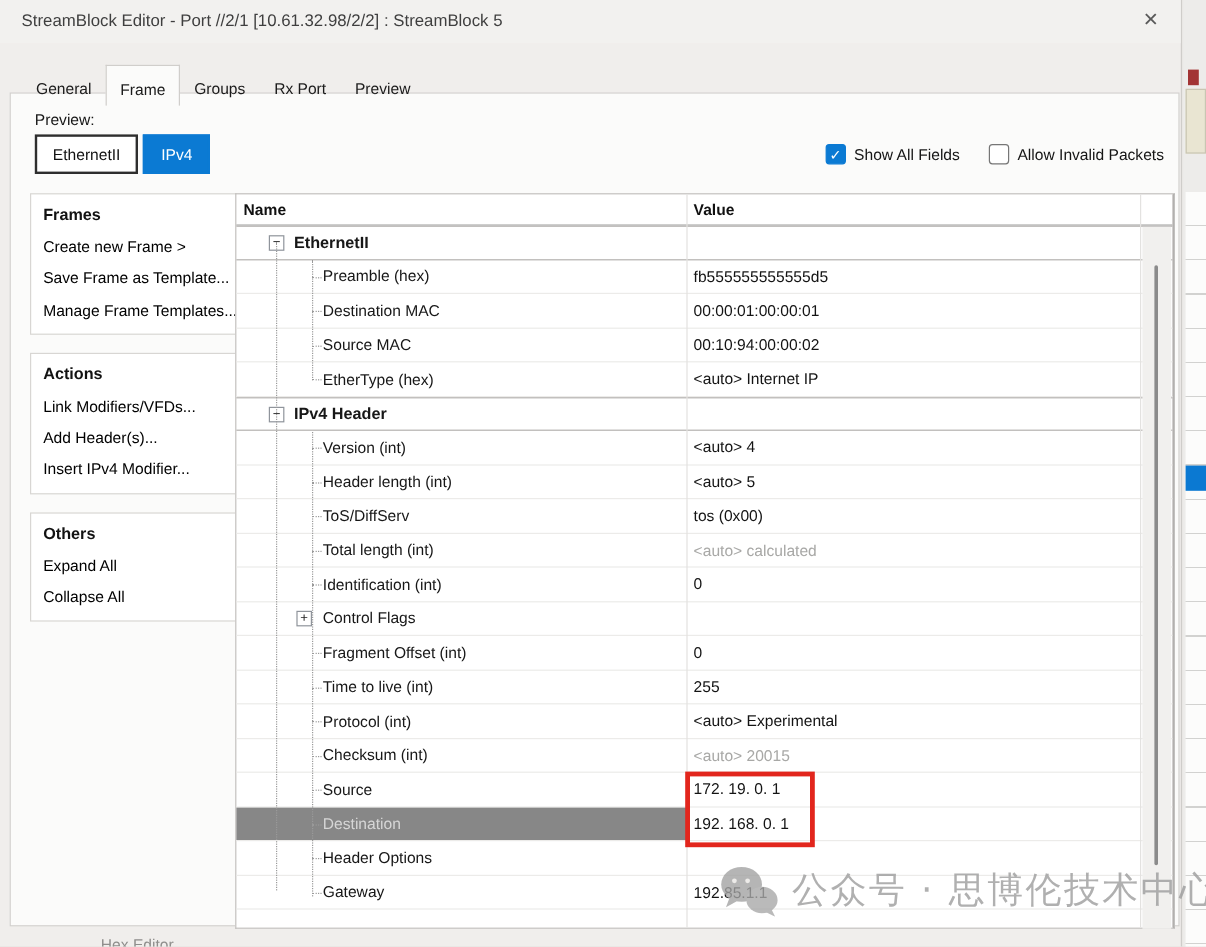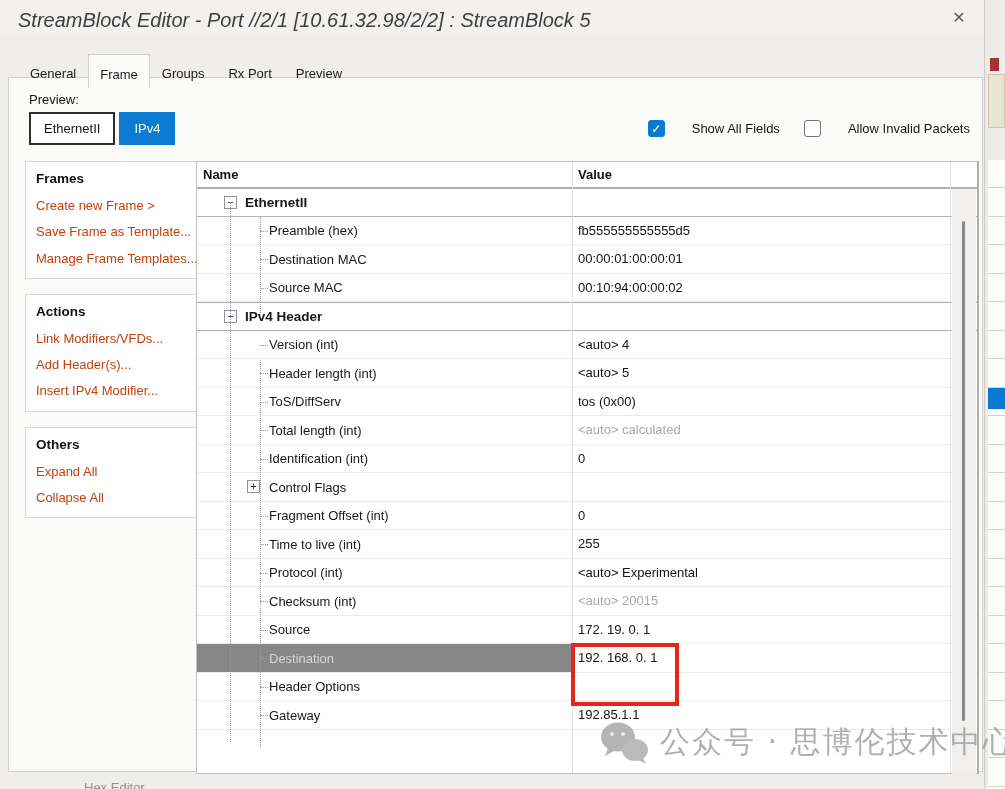--- a/index.html
+++ b/index.html
@@ -2,21 +2,21 @@
 <html><head>
 <meta charset="utf-8">
 <style>
   * { margin:0; padding:0; box-sizing:border-box; }
   body { font-family:"Liberation Sans", sans-serif; background:#d8d6d4; }
   #page { position:relative; width:1005px; height:789px; background:#e9e7e4; overflow:hidden; }
 
   
   .dialog { position:absolute; left:0; top:0; width:985px; height:789px; background:#f0eeec; border-right:1px solid #cfcdca; }
   .titlebar { position:absolute; left:0; top:0; width:100%; height:36px; background:#f2f1ef; }
-  .title { position:absolute; left:18px; top:9px; font-size:20px; color:#3f3f3f; white-space:nowrap;font-style:italic; }
+  .title { position:absolute; left:18px; top:9px; font-size:14px; color:#3f3f3f; white-space:nowrap; }
   .close-btn { position:absolute; right:12px; top:6px; width:26px; height:24px; text-align:center; font-size:16px; line-height:24px; color:#5a5a5a; cursor:pointer; }
 
   
   #tabs { position:absolute; left:18px; top:54px; display:flex; align-items:flex-end; z-index:4; }
   .tab { font-size:13px; color:#1b1b1b; padding:4px 11px 6px 11px; cursor:pointer; border:1px solid transparent; border-bottom:none; }
   .tab.active { background:#fbfbfa; border-color:#d0cecb; margin-bottom:-1px; padding-top:12px; font-size:13px; }
 
   .panel { position:absolute; left:8px; top:77px; width:975px; height:695px; background:#fbfbfa; border:1px solid #d2d0cd; z-index:2; }
 
   
@@ -25,27 +25,27 @@
   .pbtn { height:33px; padding:0 13px; font-size:13px; display:flex; align-items:center; background:#ffffff; border:2px solid #2e2e2e; color:#111; cursor:pointer; }
   .pbtn.selected { background:#0b7ad3; border:2px solid #0b7ad3; color:#fff; margin-left:4px; }
 
   
   .opts { position:absolute; right:12px; top:42px; display:flex; gap:24px; align-items:center; }
   .opt { display:flex; align-items:center; gap:7px; cursor:pointer; }
   .cbox { width:17px; height:17px; border:1px solid #767676; border-radius:3px; background:#fff; display:flex; align-items:center; justify-content:center; }
   .cbox.checked { background:#0b7ad3; border-color:#0b7ad3; }
   .cbox .tick { display:none; color:#fff; font-size:12px; line-height:12px; }
   .cbox.checked .tick { display:block; }
-  .clabel { font-size:13px; color:#151515;margin-left:20px; }
+  .clabel { font-size:13px; color:#151515; }
 
   
   #sidebar { position:absolute; left:16px; top:83px; width:201px; }
   .side-box { background:#fff; border:1px solid #d8d6d3; margin-bottom:15px; padding-bottom:6px; }
   .side-h { font-size:13.5px; font-weight:bold; color:#121212; padding:9px 10px 7px 10px; }
-  .side-item { font-size:13px; color:#c2410c; padding:5px 10px; line-height:1.25; cursor:pointer; }
+  .side-item { font-size:13px; color:#000000; padding:5px 10px; line-height:1.25; cursor:pointer; }
 
   
   #ftable { position:absolute; left:187px; top:83px; width:783px; height:613px; background:#ffffff; border:1px solid #c2c0be; border-right:2px solid #b2b0ae; }
   .thead { position:relative; height:26px; border-bottom:1px solid #aeaeac; }
   .th { position:absolute; top:5px; font-size:13px; font-weight:bold; color:#111; }
   .th.name { left:6px; } .th.value { left:381px; }
   #rows { position:relative; }
   .trow { position:relative; height:28.5px; border-bottom:1px solid #ecebe9; }
   .trow.group { border-top:1px solid #b3b1af; border-bottom:1px solid #b3b1af; }
   .namecell { position:absolute; left:0; top:0; width:375px; height:100%; z-index:1; }
@@ -173,20 +173,27 @@
               </div>
               <div class="vcell">00:00:01:00:00:01</div>
             </div>
             <div class="trow field">
               <div class="namecell">
                 <span class="stub"></span>
                 <span class="row-label">Source MAC</span>
               </div>
               <div class="vcell">00:10:94:00:00:02</div>
             </div>
+            <div class="trow field">
+              <div class="namecell">
+                <span class="stub"></span>
+                <span class="row-label">EtherType (hex)</span>
+              </div>
+              <div class="vcell">&lt;auto&gt; Internet IP</div>
+            </div>
             <div class="trow group">
               <div class="namecell">
                 <span class="expander lvl1">−</span>
                 <span class="row-label">IPv4 Header</span>
               </div>
               <div class="vcell"></div>
             </div>
             <div class="trow field">
               <div class="namecell">
                 <span class="stub"></span>

